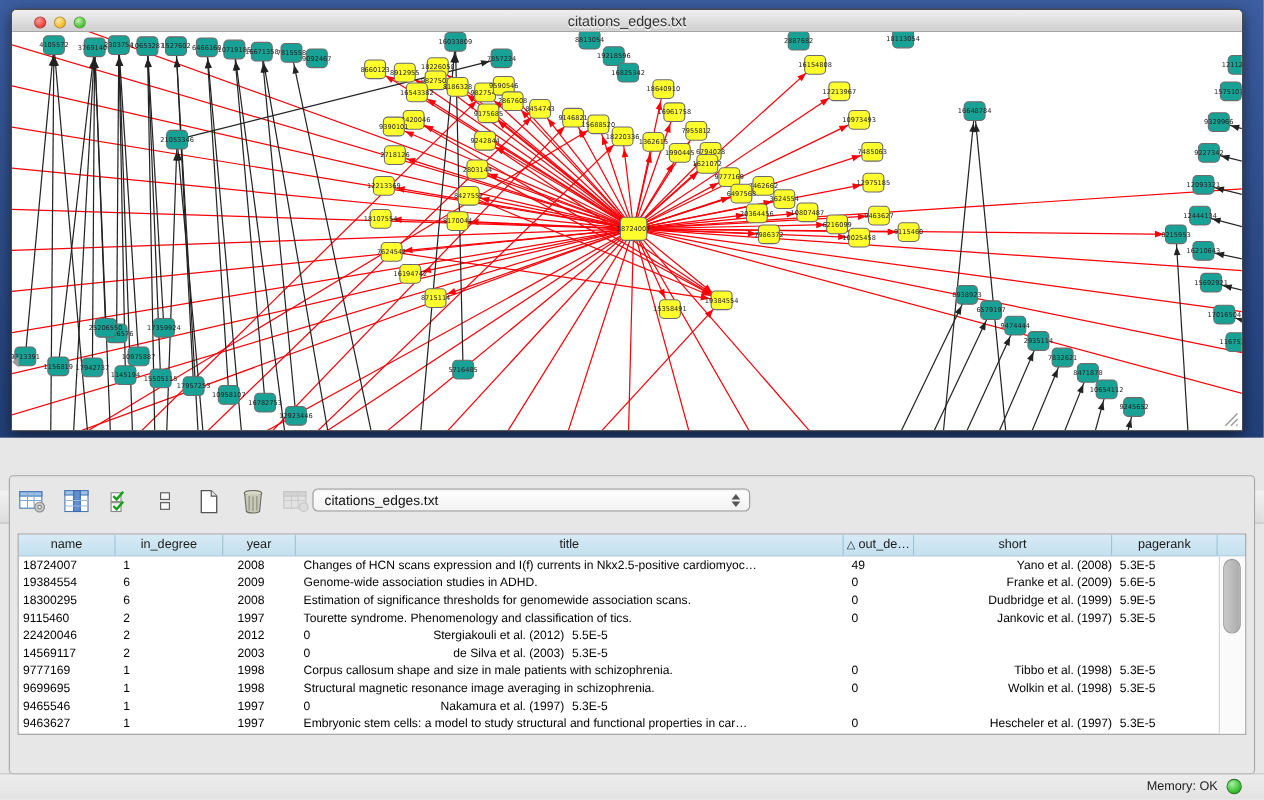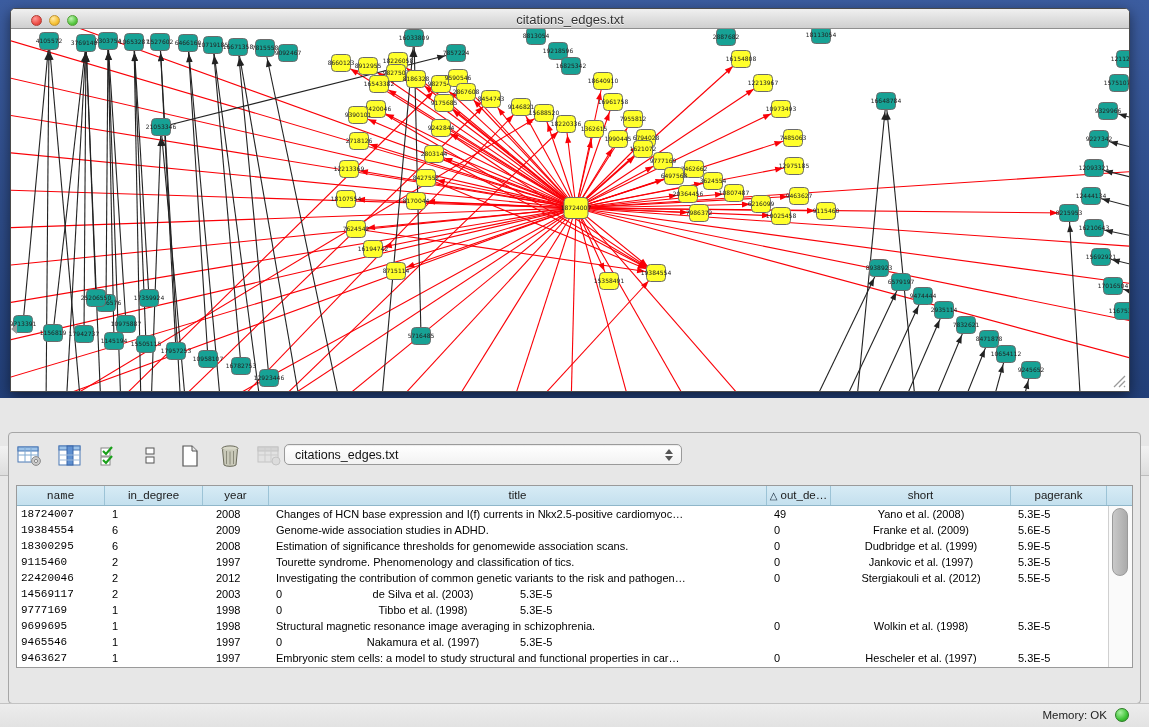--- a/index.html
+++ b/index.html
@@ -50,26 +50,26 @@
   .combo-arrows .up{position:absolute;left:1px;top:2px;width:0;height:0;border-left:4px solid transparent;border-right:4px solid transparent;border-bottom:5px solid #555;}
   .combo-arrows .dn{position:absolute;left:1px;bottom:2px;width:0;height:0;border-left:4px solid transparent;border-right:4px solid transparent;border-top:5px solid #555;}
 
   .grid-wrap{position:absolute;left:7px;top:52px;width:1117px;height:183px;background:#fff;border:1px solid #9a9a9a;box-sizing:border-box;overflow:hidden;}
   .grid-header{display:flex;height:20px;background:linear-gradient(180deg,#d7ebf5,#c4e0ee);border-bottom:1px solid #8fb6c9;box-sizing:border-box;}
   .hcell{font-size:11.5px;color:#1a1a1a;text-align:center;line-height:19px;border-right:1px solid #9cc3d6;box-sizing:border-box;
     white-space:nowrap;overflow:hidden;flex:none;}
   .sort-tri{font-size:10px;margin-right:3px;color:#123;}
   .grid-row{display:flex;height:16px;background:#fff;}
   .cell{font-size:11px;color:#000;line-height:16px;white-space:nowrap;overflow:hidden;box-sizing:border-box;flex:none;}
-  .c0{width:88px;padding-left:4px;font-family:Liberation Mono, monospace;}
+  .c0{width:88px;padding-left:4px;}
   .c1{width:98px;padding-left:7px;}
   .c2{width:66px;padding-left:13px;}
   .c3{width:498px;padding-left:7px;}
   .c4{width:64px;padding-left:7px;}
-  .c5{width:180px;text-align:center;}
+  .c5{width:180px;text-align:right;}
   .c6{width:96px;padding-left:7px;}
   .hcell.c0,.hcell.c1,.hcell.c2,.hcell.c3,.hcell.c4,.hcell.c5,.hcell.c6{padding-left:0;text-align:center;}
   .vscroll{position:absolute;right:0;top:20px;bottom:0;width:23px;background:#fafafa;border-left:1px solid #d0d0d0;}
   .vthumb{position:absolute;left:3px;top:2px;width:16px;height:68px;border-radius:8px;background:linear-gradient(90deg,#c9c9c9,#ababab);border:1px solid #9a9a9a;box-sizing:border-box;}
 
   .statusbar{position:absolute;left:0;bottom:0;width:100%;height:24px;background:linear-gradient(180deg,#ededed,#e2e2e2);
     border-top:1px solid #c3c3c3;box-sizing:border-box;}
   .mem-label{position:absolute;right:42px;top:5px;font-size:11.5px;color:#222;}
   .mem-dot{position:absolute;right:20px;top:4px;width:14px;height:14px;border-radius:50%;
     background:radial-gradient(circle at 35% 30%,#a8f0a0,#3fc437 60%,#27961f);border:1px solid #2a7d24;box-sizing:border-box;}
@@ -852,21 +852,21 @@
             <div class="hcell c3">title</div>
             <div class="hcell c4"><span class="sort-tri">△</span>out_de…</div>
             <div class="hcell c5">short</div>
             <div class="hcell c6">pagerank</div>
           </div>
         <div id="grid-body">
             <div class="grid-row">
               <div class="cell c0">18724007</div>
               <div class="cell c1">1</div>
               <div class="cell c2">2008</div>
-              <div class="cell c3">Changes of HCN base expression and I(f) currents in Nkx2.5-positive cardiomyoc…</div>
+              <div class="cell c3">Changes of HCN scans expression and I(f) currents in Nkx2.5-positive cardiomyoc…</div>
               <div class="cell c4">49</div>
               <div class="cell c5">Yano et al. (2008)</div>
               <div class="cell c6">5.3E-5</div>
             </div>
             <div class="grid-row">
               <div class="cell c0">19384554</div>
               <div class="cell c1">6</div>
               <div class="cell c2">2009</div>
               <div class="cell c3">Genome-wide association studies in ADHD.</div>
               <div class="cell c4">0</div>
@@ -888,37 +888,37 @@
               <div class="cell c2">1997</div>
               <div class="cell c3">Tourette syndrome. Phenomenology and classification of tics.</div>
               <div class="cell c4">0</div>
               <div class="cell c5">Jankovic et al. (1997)</div>
               <div class="cell c6">5.3E-5</div>
             </div>
             <div class="grid-row">
               <div class="cell c0">22420046</div>
               <div class="cell c1">2</div>
               <div class="cell c2">2012</div>
-              <div class="cell c3">Investigating the contribution of common genetic variants to the risk and pathogen…</div>
               <div class="cell c4">0</div>
               <div class="cell c5">Stergiakouli et al. (2012)</div>
               <div class="cell c6">5.5E-5</div>
             </div>
             <div class="grid-row">
               <div class="cell c0">14569117</div>
               <div class="cell c1">2</div>
               <div class="cell c2">2003</div>
               <div class="cell c4">0</div>
               <div class="cell c5">de Silva et al. (2003)</div>
               <div class="cell c6">5.3E-5</div>
             </div>
             <div class="grid-row">
               <div class="cell c0">9777169</div>
               <div class="cell c1">1</div>
               <div class="cell c2">1998</div>
+              <div class="cell c3">Corpus callosum shape and size in male patients with schizophrenia.</div>
               <div class="cell c4">0</div>
               <div class="cell c5">Tibbo et al. (1998)</div>
               <div class="cell c6">5.3E-5</div>
             </div>
             <div class="grid-row">
               <div class="cell c0">9699695</div>
               <div class="cell c1">1</div>
               <div class="cell c2">1998</div>
               <div class="cell c3">Structural magnetic resonance image averaging in schizophrenia.</div>
               <div class="cell c4">0</div>

